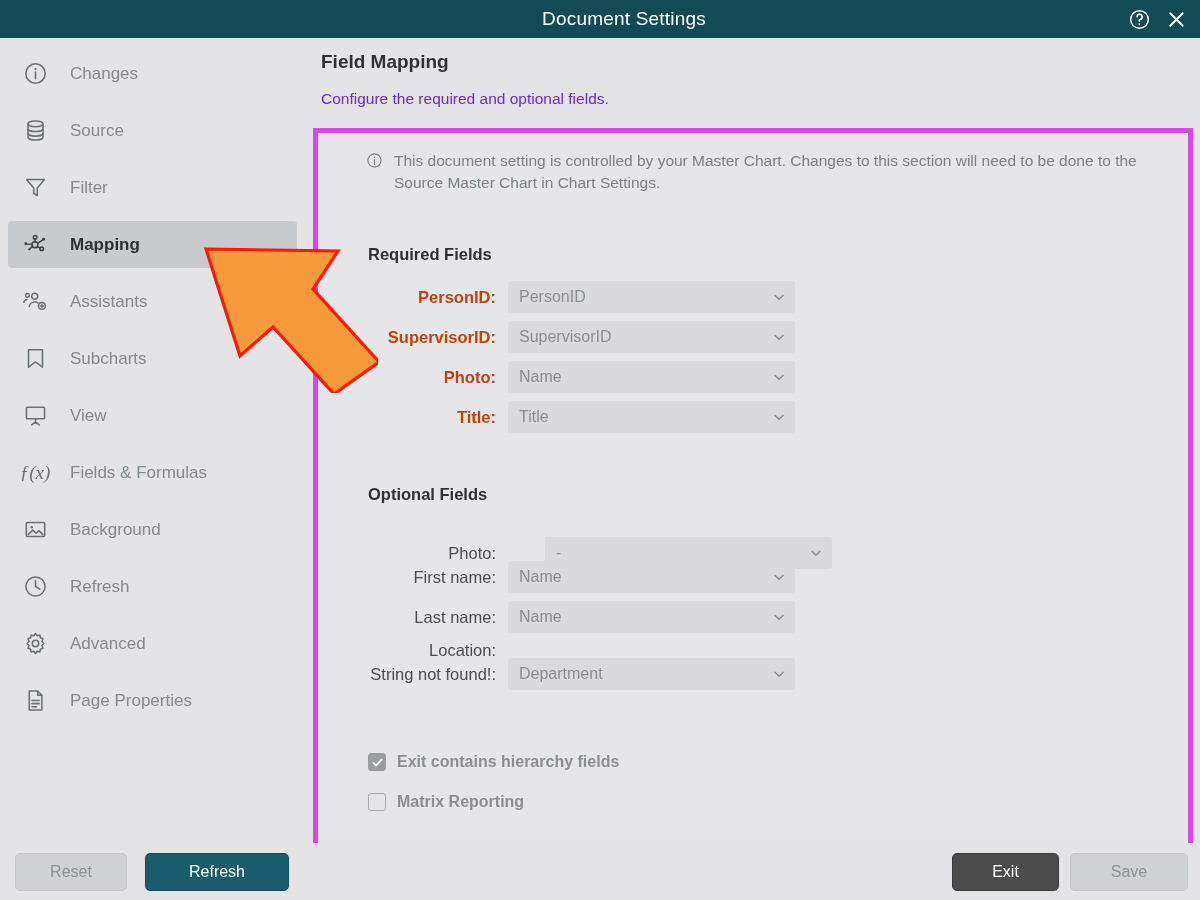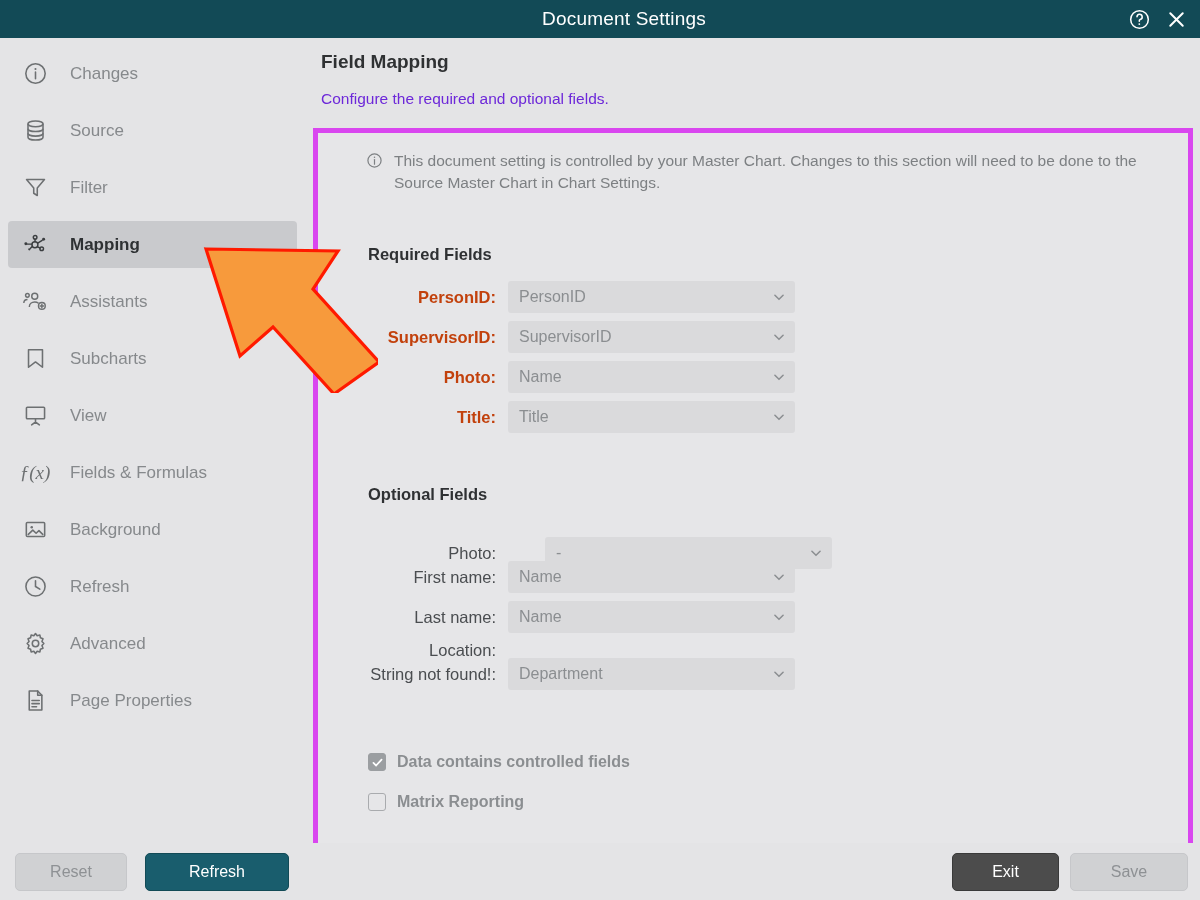--- a/index.html
+++ b/index.html
@@ -450,21 +450,21 @@
           </span>
         </span>
       </div>
 
       <div class="cbrow" style="left:50px; top:620px;">
         <span class="cbox checked">
           <svg width="13" height="13" viewBox="0 0 24 24" fill="none" stroke="#ffffff" stroke-width="3.2" stroke-linecap="round" stroke-linejoin="round">
               <path d="M4.5 12.6l5 5 10-11"></path>
             </svg>
         </span>
-        <span class="cb-lbl">Data contains controlled fields</span>
+        <span class="cb-lbl">Exit contains hierarchy fields</span>
       </div>
 
       <div class="cbrow" style="left:50px; top:660px;">
         <span class="cbox"></span>
         <span class="cb-lbl">Matrix Reporting</span>
       </div>
 
     </div>
   </div>
 

